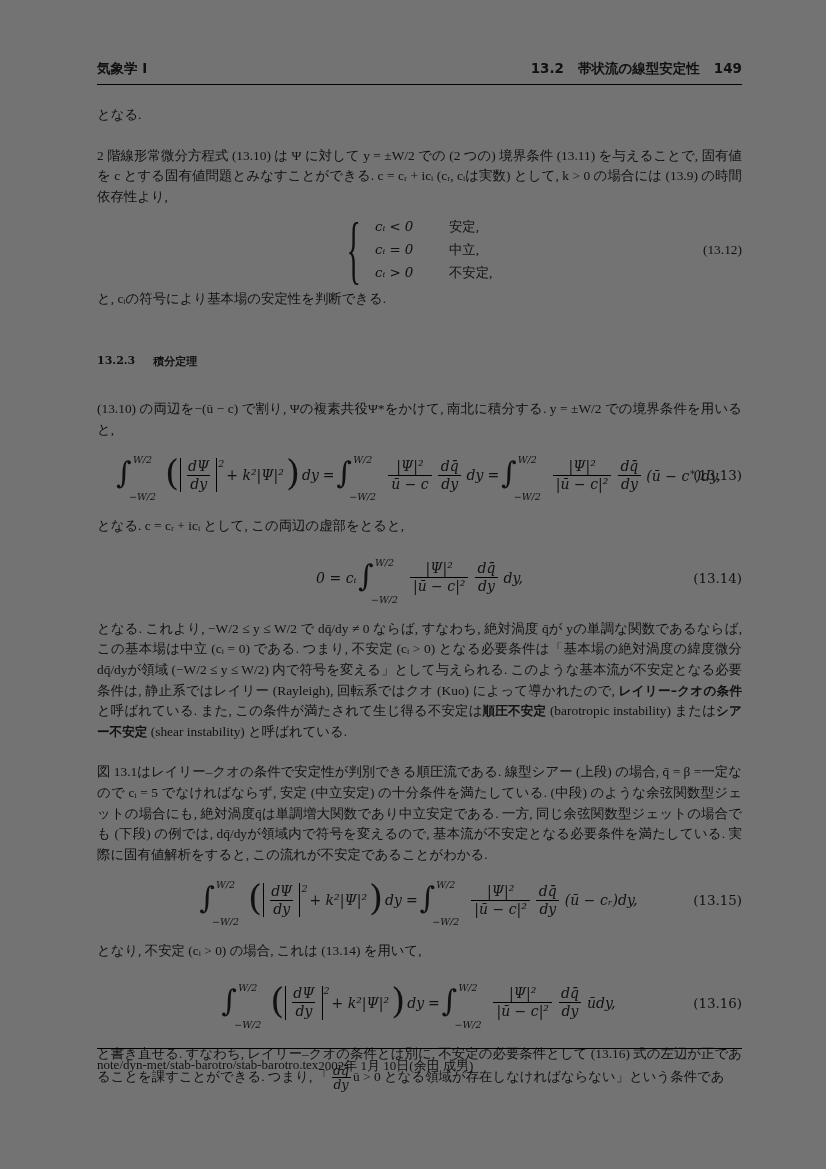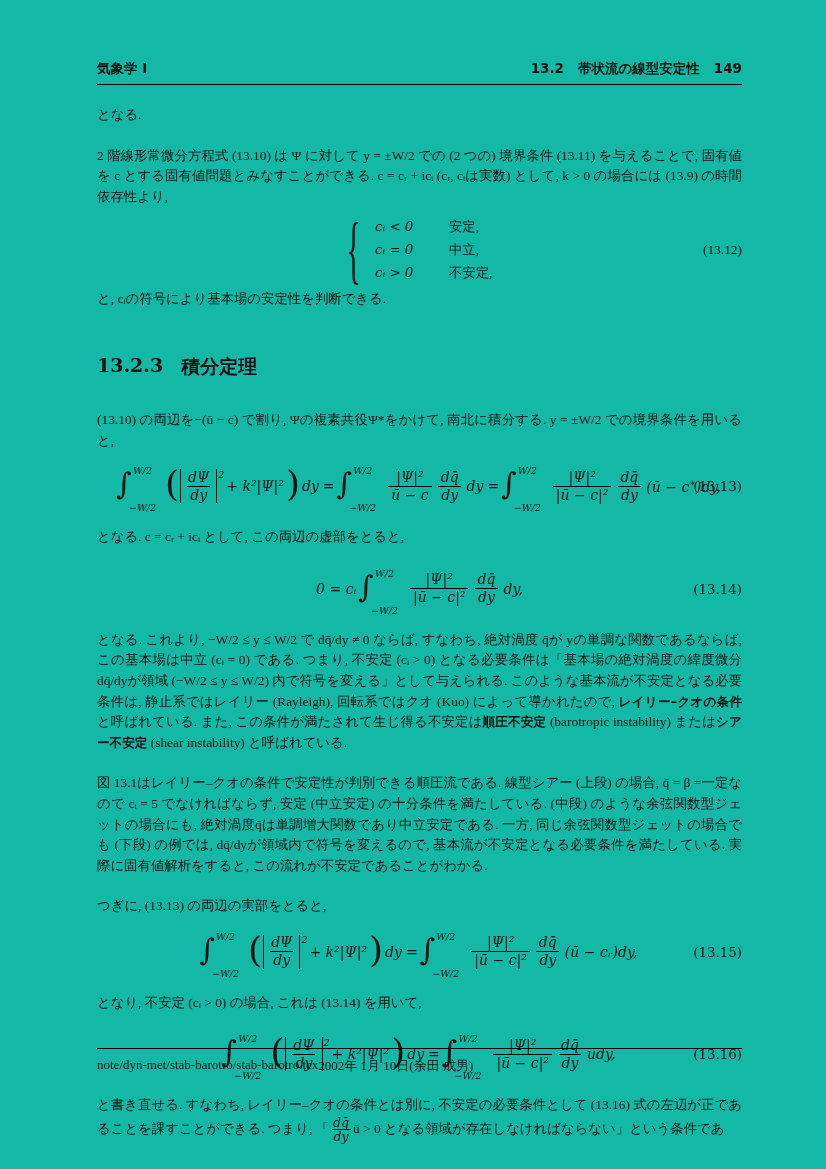--- a/index.html
+++ b/index.html
@@ -1,28 +1,28 @@
 <!DOCTYPE html>
 <html><head>
 <meta charset="utf-8">
 <style>
   html,body{margin:0;padding:0;background:#e8e8e8;}
-  .page{position:relative;width:826px;height:1169px;background:#14b8a6;color:#111;
+  .page{position:relative;width:826px;height:1169px;background:#737373;color:#111;
         font-family:"Liberation Serif","DejaVu Serif",serif;overflow:hidden;}
   .content{position:absolute;left:97px;top:60px;width:645px;}
   
   .hdr{display:flex;justify-content:space-between;align-items:baseline;
        font-family:"DejaVu Sans","Liberation Sans",sans-serif;font-weight:bold;font-size:13.5px;
        padding-bottom:6px;border-bottom:1.6px solid #000;}
   .hdr-right{display:flex;gap:14px;align-items:baseline;}
   .hdr-right .pg{}
   
   .para{font-size:13.4px;line-height:20.6px;text-align:justify;margin:20px 0 0 0;}
   .bold{font-family:"DejaVu Sans","Liberation Sans",sans-serif;font-weight:bold;font-size:12.6px;}
-  .sechead{font-family:"DejaVu Sans","Liberation Sans",sans-serif;font-weight:bold;font-size:19px;
+  .sechead{font-family:"DejaVu Sans","Liberation Sans",sans-serif;font-weight:bold;font-size:11px;
            margin:44px 0 30px 0;display:flex;gap:18px;}
   .sechead .no{font-family:"DejaVu Serif",serif;font-weight:bold;}
   
   .eqrow{position:relative;display:flex;justify-content:center;align-items:center;
          margin:14px 0;font-family:"DejaVu Serif",serif;font-style:italic;font-size:14px;min-height:54px;}
   .eqnum{position:absolute;right:0;top:50%;transform:translateY(-50%);font-style:normal;font-size:13.4px;text-align:right;}
   .mtxt{margin:0 2px;white-space:nowrap;}
   .int{font-size:30px;font-style:normal;line-height:1;position:relative;top:-2px;}
   .ilim{display:inline-flex;flex-direction:column;justify-content:space-between;height:48px;
         font-size:9.5px;margin:0 5px 0 1px;position:relative;top:3px;}
@@ -168,21 +168,20 @@
         <span class="den">dy</span>
       </span>
       <span class="mtxt">dy,</span>
       <span class="eqnum">(13.14)</span>
     </div>
 
     <p class="para" style="margin-top:4px;"><span>となる. これより, −W/2 ≤ y ≤ W/2 で dq̄/dy ≠ 0 ならば, すなわち, 絶対渦度 q̄が yの単調な関数であるならば, この基本場は中立 (cᵢ = 0) である. つまり, 不安定 (cᵢ &gt; 0) となる必要条件は「基本場の絶対渦度の緯度微分 dq̄/dyが領域 (−W/2 ≤ y ≤ W/2) 内で符号を変える」として与えられる. このような基本流が不安定となる必要条件は, 静止系ではレイリー (Rayleigh), 回転系ではクオ (Kuo) によって導かれたので, </span><span class="bold">レイリー–クオの条件</span><span>と呼ばれている. また, この条件が満たされて生じ得る不安定は</span><span class="bold">順圧不安定</span><span> (barotropic instability) または</span><span class="bold">シアー不安定</span><span> (shear instability) と呼ばれている.</span></p>
 
     <p class="para">図 13.1はレイリー–クオの条件で安定性が判別できる順圧流である. 線型シアー (上段) の場合, q̄ = β =一定なので cᵢ = 5 でなければならず, 安定 (中立安定) の十分条件を満たしている. (中段) のような余弦関数型ジェットの場合にも, 絶対渦度q̄は単調増大関数であり中立安定である. 一方, 同じ余弦関数型ジェットの場合でも (下段) の例では, dq̄/dyが領域内で符号を変えるので, 基本流が不安定となる必要条件を満たしている. 実際に固有値解析をすると, この流れが不安定であることがわかる.</p>
 
-    <p class="para">つぎに, (13.13) の両辺の実部をとると,</p>
 
     <div class="eqrow" style="margin-top:8px;">
       <span class="int">∫</span>
       <span class="ilim">
         <span class="up">W/2</span>
         <span class="lo">−W/2</span>
       </span>
       <span class="bigp">(</span>
       <span class="tallbar"></span>
       <span class="frac">

